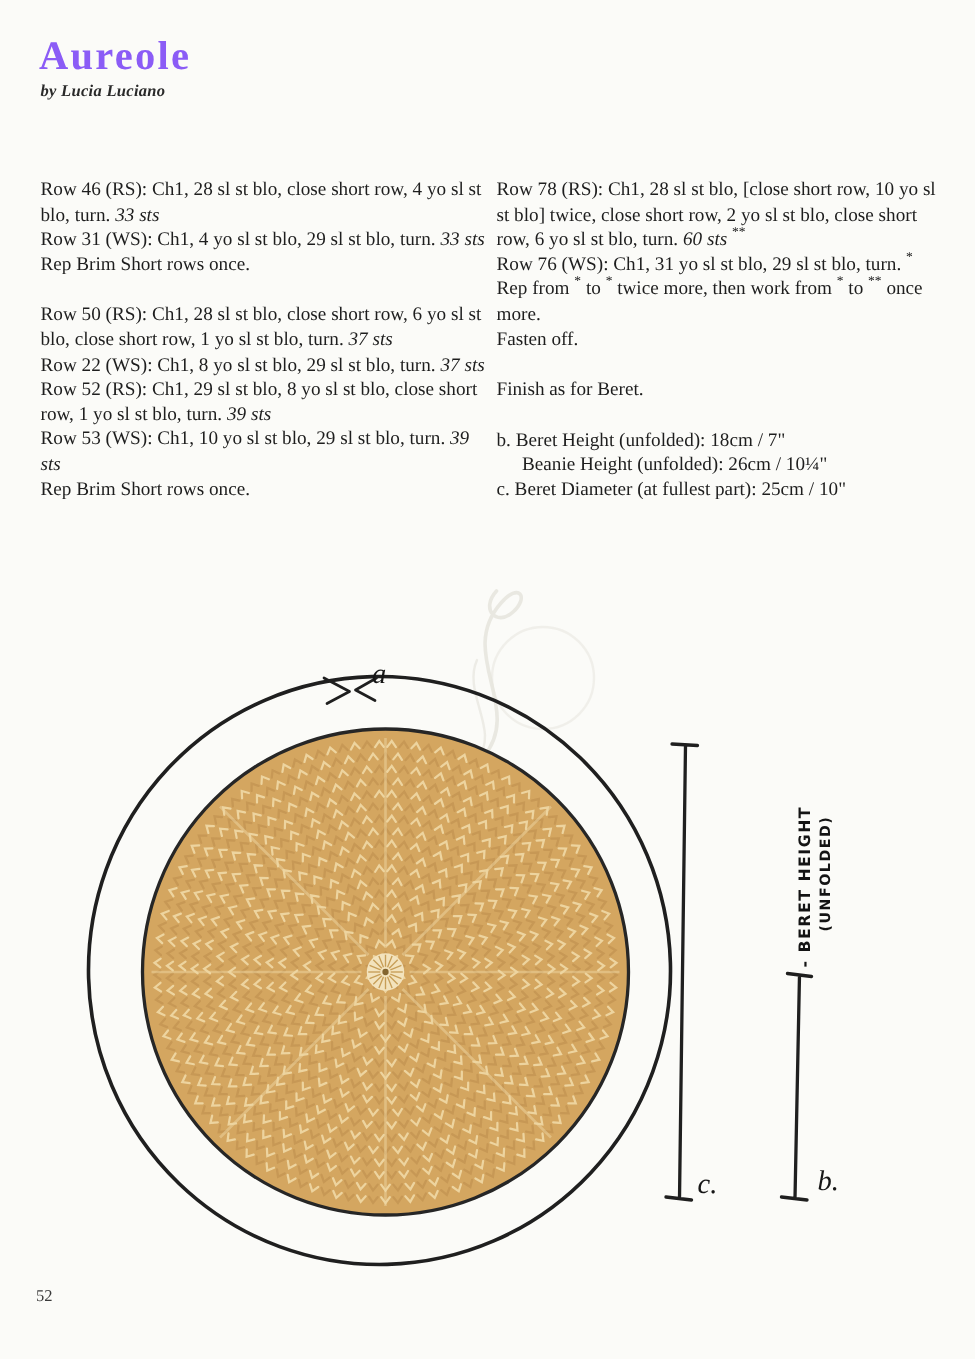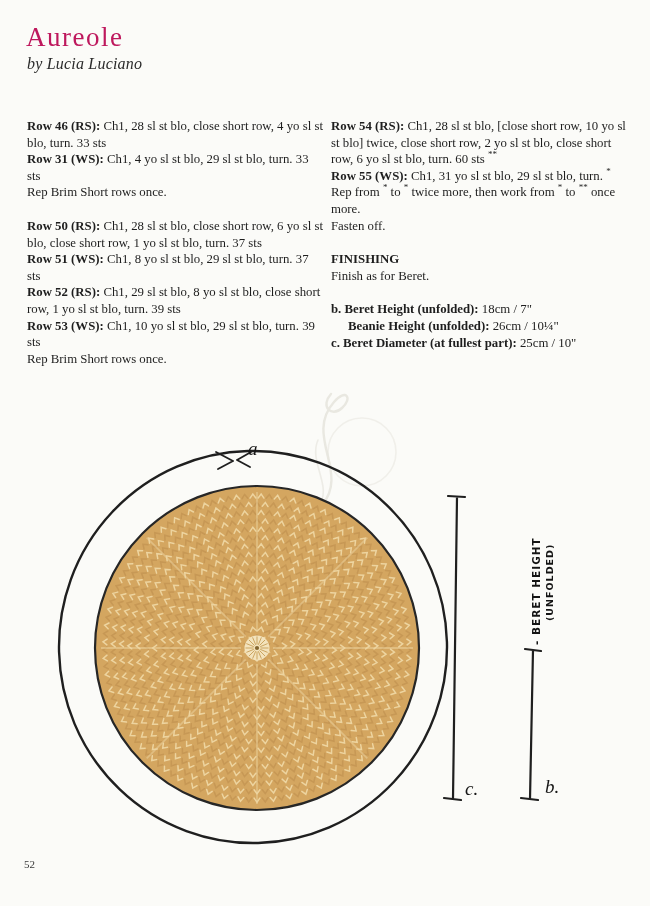--- a/index.html
+++ b/index.html
@@ -5,34 +5,34 @@
   html,body{margin:0;padding:0;}
   body{
     width:650px;height:906px;position:relative;overflow:hidden;
     background:#fbfbf8;color:#1e1e1e;
     font-family:"Liberation Serif", serif;
   }
   .layer-art{position:absolute;left:0;top:0;z-index:1;}
   .layer-text{position:absolute;left:0;top:0;width:650px;height:906px;z-index:2;}
   .title{
     position:absolute;left:26px;top:22px;margin:0;
-    font-size:27px;font-weight:400;letter-spacing:1.5px;color:#be185d;
+    font-size:27px;font-weight:700;letter-spacing:1.5px;color:#8b5cf6;
     font-family:"Liberation Serif", serif;
   }
   .byline{
     position:absolute;left:27px;top:55px;margin:0;
-    font-size:16px;font-style:italic;font-weight:normal;letter-spacing:.2px;color:#2a2a2a;
+    font-size:11px;font-style:italic;font-weight:bold;letter-spacing:.2px;color:#2a2a2a;
   }
   .col{position:absolute;top:118px;font-size:12.8px;line-height:16.6px;}
   .col-left{left:27px;width:298px;}
   .col-right{left:331px;width:304px;}
   .block{margin:0 0 17px 0;}
   .para{margin:0;}
-  .seg-b{font-weight:bold;}
-  .seg-i{}
+  .seg-b{font-weight:normal;}
+  .seg-i{font-style:italic;}
   sup{font-size:9px;line-height:0;position:relative;top:-1px;}
   .indent{padding-left:17px;}
   .pagenum{position:absolute;left:24px;top:858px;font-size:11px;color:#3a3a3a;}
   svg text{user-select:none;}
   .hand-label{font-family:"Liberation Serif", serif;font-style:italic;}
   .hand-caps{font-family:"DejaVu Sans", sans-serif;font-weight:bold;letter-spacing:1px;}
 </style>
 </head>
 <body>
 
@@ -1231,36 +1231,35 @@
   <p class="byline">by Lucia Luciano</p>
 
   <div class="col col-left">
     <div class="block">
       <div class="para"><span class="seg-b">Row 46 (RS): </span><span>Ch1, 28 sl st blo, close short row, 4 yo sl st blo, turn. </span><span class="seg-i">33 sts</span></div>
       <div class="para"><span class="seg-b">Row 31 (WS): </span><span>Ch1, 4 yo sl st blo, 29 sl st blo, turn. </span><span class="seg-i">33 sts</span></div>
       <div class="para"><span>Rep Brim Short rows once.</span></div>
     </div>
     <div class="block">
       <div class="para"><span class="seg-b">Row 50 (RS): </span><span>Ch1, 28 sl st blo, close short row, 6 yo sl st blo, close short row, 1 yo sl st blo, turn. </span><span class="seg-i">37 sts</span></div>
-      <div class="para"><span class="seg-b">Row 51 (WS): </span><span>Ch1, 8 yo sl st blo, 29 sl st blo, turn. </span><span class="seg-i">37 sts</span></div>
+      <div class="para"><span class="seg-b">Row 22 (WS): </span><span>Ch1, 8 yo sl st blo, 29 sl st blo, turn. </span><span class="seg-i">37 sts</span></div>
       <div class="para"><span class="seg-b">Row 52 (RS): </span><span>Ch1, 29 sl st blo, 8 yo sl st blo, close short row, 1 yo sl st blo, turn. </span><span class="seg-i">39 sts</span></div>
       <div class="para"><span class="seg-b">Row 53 (WS): </span><span>Ch1, 10 yo sl st blo, 29 sl st blo, turn. </span><span class="seg-i">39 sts</span></div>
       <div class="para"><span>Rep Brim Short rows once.</span></div>
     </div>
   </div>
 
   <div class="col col-right">
     <div class="block">
-      <div class="para"><span class="seg-b">Row 54 (RS): </span><span>Ch1, 28 sl st blo, [close short row, 10 yo sl st blo] twice, close short row, 2 yo sl st blo, close short row, 6 yo sl st blo, turn. </span><span class="seg-i">60 sts </span><sup>**</sup></div>
-      <div class="para"><span class="seg-b">Row 55 (WS): </span><span>Ch1, 31 yo sl st blo, 29 sl st blo, turn. </span><sup>*</sup></div>
+      <div class="para"><span class="seg-b">Row 78 (RS): </span><span>Ch1, 28 sl st blo, [close short row, 10 yo sl st blo] twice, close short row, 2 yo sl st blo, close short row, 6 yo sl st blo, turn. </span><span class="seg-i">60 sts </span><sup>**</sup></div>
+      <div class="para"><span class="seg-b">Row 76 (WS): </span><span>Ch1, 31 yo sl st blo, 29 sl st blo, turn. </span><sup>*</sup></div>
       <div class="para"><span>Rep from </span><sup>*</sup><span> to </span><sup>*</sup><span> twice more, then work from </span><sup>*</sup><span> to </span><sup>**</sup><span> once more.</span></div>
       <div class="para"><span>Fasten off.</span></div>
     </div>
     <div class="block">
-      <div class="para"><span class="seg-b">FINISHING</span></div>
       <div class="para"><span>Finish as for Beret.</span></div>
     </div>
     <div class="block">
       <div class="para"><span class="seg-b">b. Beret Height (unfolded): </span><span>18cm / 7"</span></div>
       <div class="para indent"><span class="seg-b">Beanie Height (unfolded): </span><span>26cm / 10¼"</span></div>
       <div class="para"><span class="seg-b">c. Beret Diameter (at fullest part): </span><span>25cm / 10"</span></div>
     </div>
   </div>
 
   <div class="pagenum">52</div>

